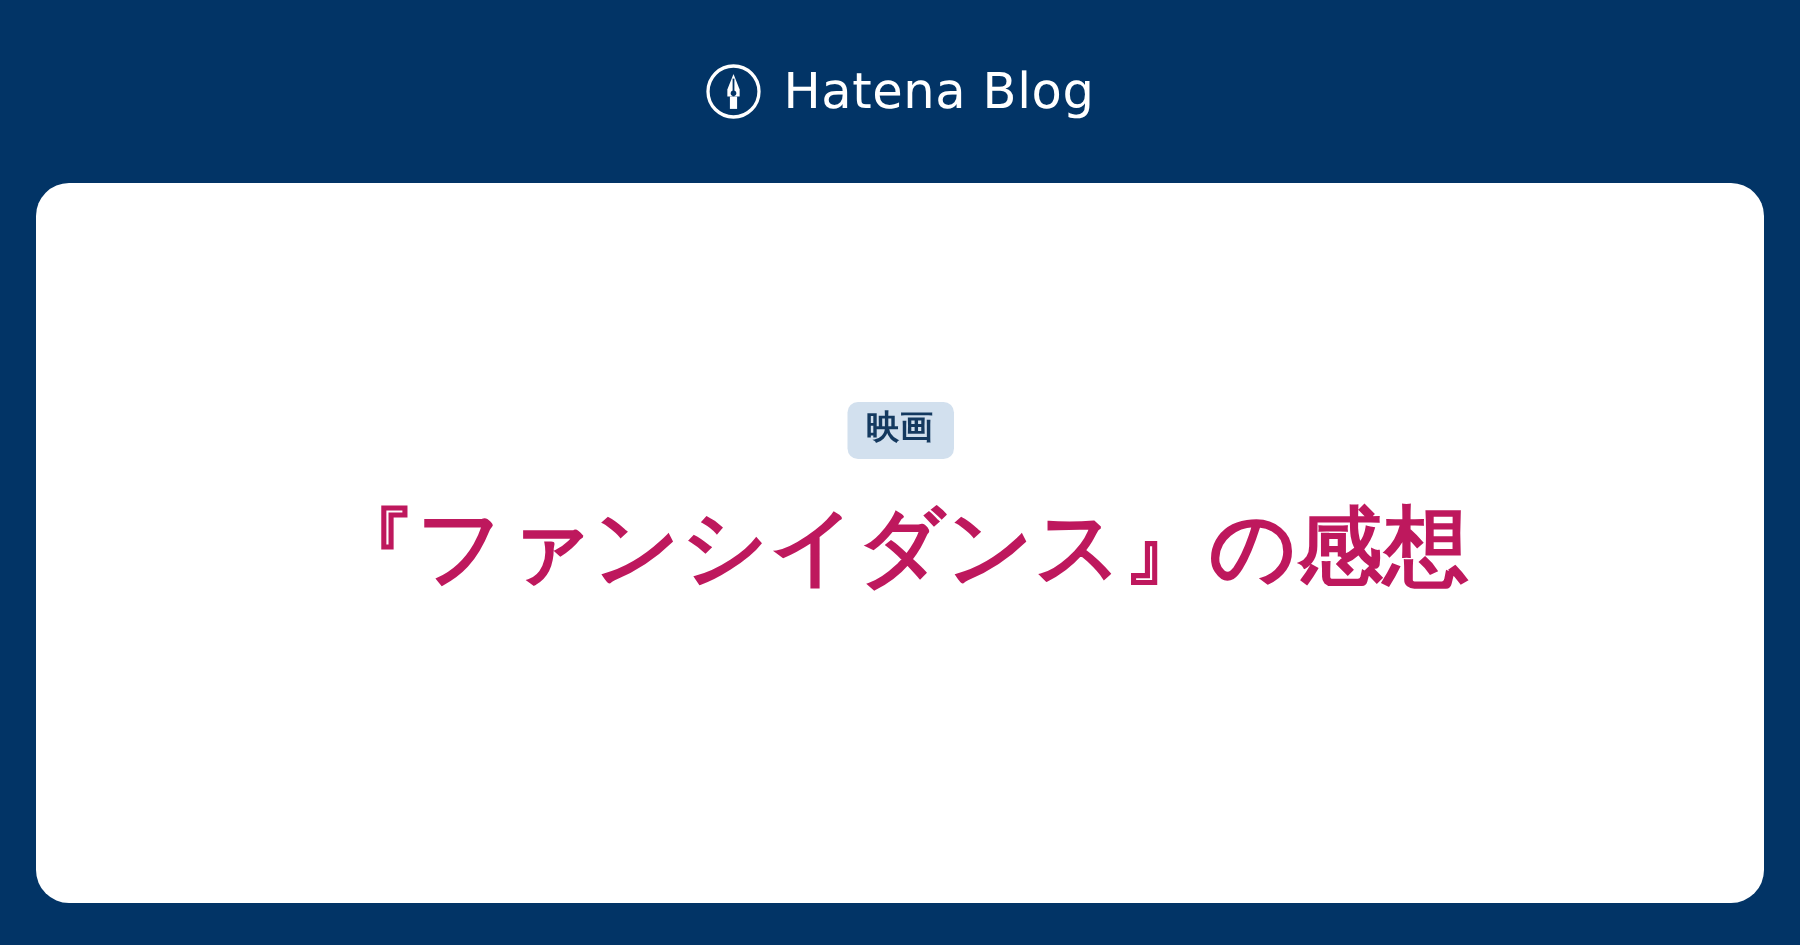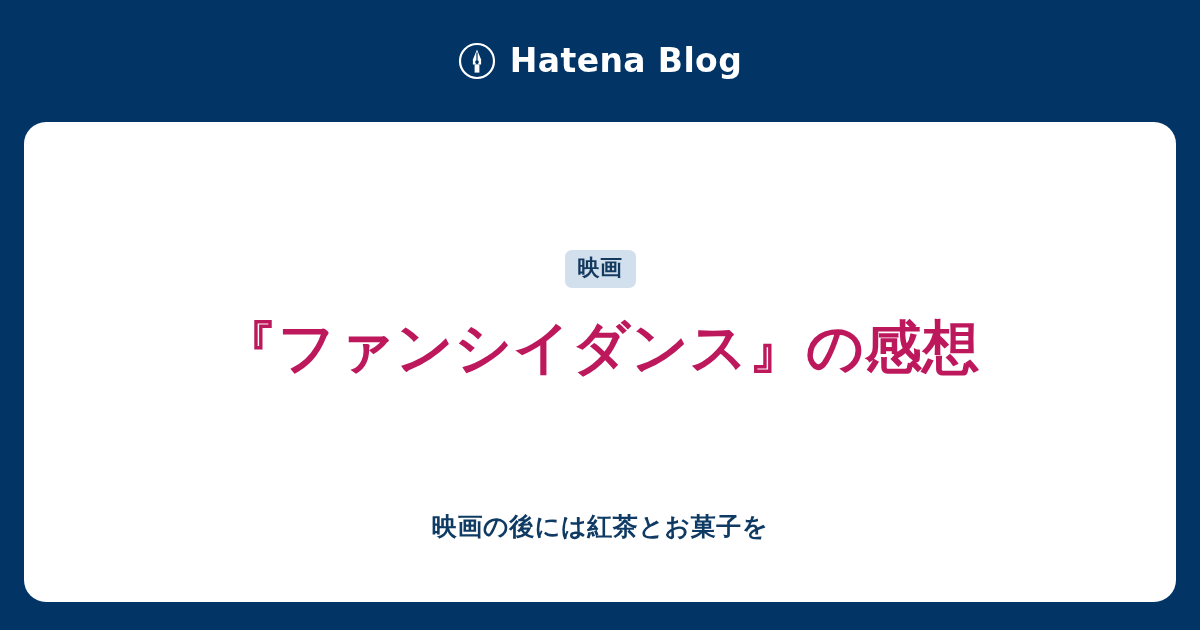--- a/index.html
+++ b/index.html
@@ -41,21 +41,21 @@
     display:block;
     width:38px;
     height:38px;
     flex:0 0 38px;
   }
 
   .brand-name {
     color:#ffffff;
     font-size:33px;
     line-height:38px;
-    font-weight:700;
+    font-weight:400;
     letter-spacing:0.4px;
     white-space:nowrap;
     font-family:"DejaVu Sans","Liberation Sans",sans-serif;
   }
 
   
   .entry-card {
     position:absolute;
     left:24px;
     top:122px;
@@ -85,20 +85,21 @@
     background:#d2e0ee;
     color:#14395f;
     border-radius:7px;
     padding:5px 13px 7px;
     font-size:22px;
     line-height:26px;
     font-weight:700;
     letter-spacing:0.5px;
     white-space:nowrap;
     font-family:"DejaVu Sans","Liberation Sans",sans-serif;
+    margin-top:18px;
   }
 
   
   .entry-title {
     margin-top:22px;
     max-width:1030px;
     padding:0 40px;
     text-align:center;
     color:#be185d;
     font-size:57px;
@@ -144,17 +145,16 @@
   </div>
 
   <div class="entry-card">
 
     <div class="tag-list">
       <span class="tag-chip">映画</span>
     </div>
 
     <h1 class="entry-title">『ファンシイダンス』の感想</h1>
 
-    <div class="blog-name">映画の後には紅茶とお菓子を</div>
 
   </div>
 
 </div>
 
 </body></html>

